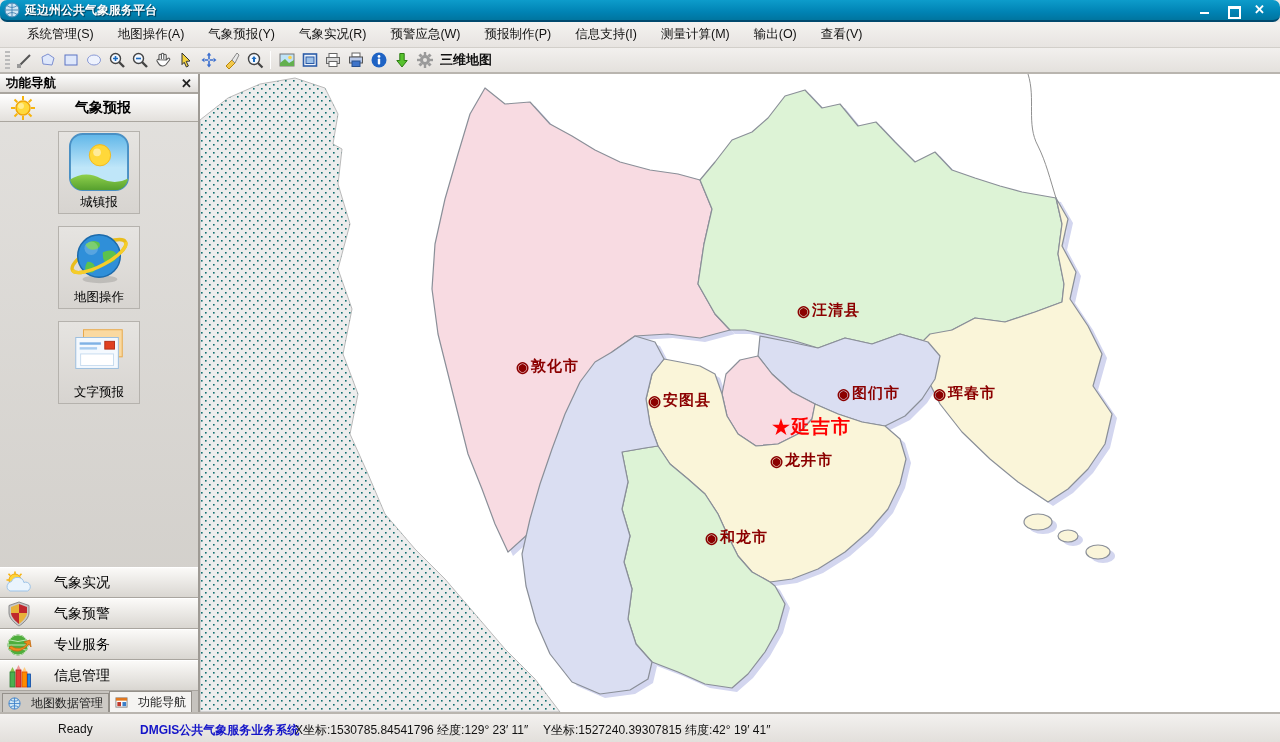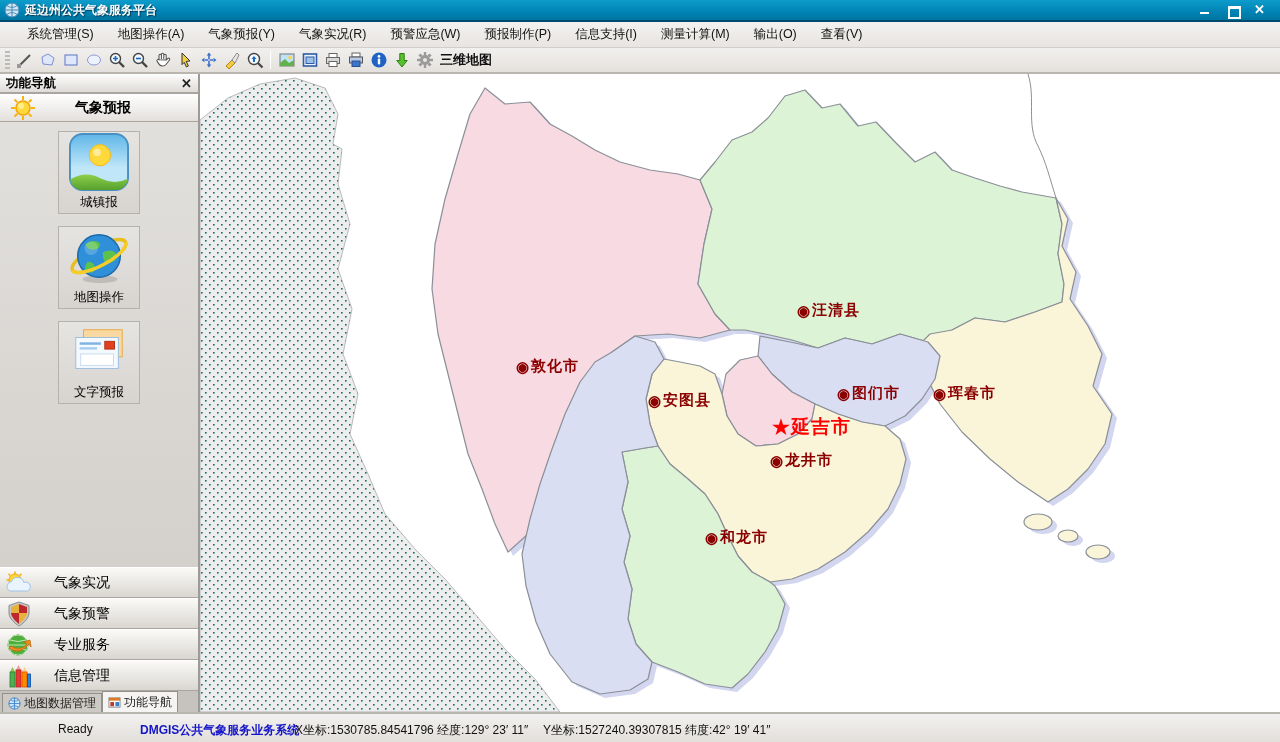--- a/index.html
+++ b/index.html
@@ -1,21 +1,21 @@
 <!DOCTYPE html>
 <html><head>
 <meta charset="utf-8">
 <style>
   * { margin:0; padding:0; box-sizing:border-box; }
   html,body { width:1280px; height:742px; overflow:hidden;
     font-family:"Liberation Sans", sans-serif; font-size:12px; background:#ece9e6; }
 
   
   .titlebar { height:22px; background:linear-gradient(#0d9ccb,#0083b4 60%,#00759f);
-    border-bottom:2px solid #00496e; display:flex; align-items:center; color:#fff; }
+    border-bottom:2px solid #00496e; display:flex; align-items:center; color:#fff;border-radius:7px; }
   .titlebar .app-icon { width:16px; height:16px; margin:0 5px 0 4px; }
   .titlebar .title { font-weight:bold; font-size:12px; text-shadow:1px 1px 1px #00354d; }
   .win-controls { margin-left:auto; display:flex; align-items:center; gap:14px; padding-right:12px; }
   .wc { width:14px; height:12px; position:relative; cursor:default; }
   .wc-min::after { content:""; position:absolute; left:2px; bottom:2px; width:9px; height:2px; background:#fff; }
   .wc-max::after { content:""; position:absolute; left:2px; top:2px; width:9px; height:8px;
     border:2px solid #fff; border-top-width:3px; }
   .wc-close { font-size:13px; font-weight:bold; color:#fff; line-height:12px; }
 
   
@@ -52,21 +52,21 @@
     margin-bottom:12px; padding-bottom:2px; }
   .big-btn .blabel { font-size:12.5px; margin-top:2px; }
   .sb-stack { display:flex; flex-direction:column; }
   .stack-item { height:31px; background:linear-gradient(#fbfaf8,#d9d6d1);
     border-top:1px solid #fff; border-bottom:1px solid #a9a59f;
     display:flex; align-items:center; }
   .stack-item .st-icon { width:38px; display:flex; justify-content:center; }
   .stack-item .st-label { font-weight:normal; font-size:14px; margin-left:16px; }
   .sb-tabs { height:21px; background:#c6c3be; border-top:1px solid #989era;
     display:flex; align-items:flex-end; padding-left:2px; }
-  .sb-tab { height:19px; display:flex; align-items:center; gap:3px; padding:0 5px;
+  .sb-tab { height:19px; display:flex; align-items:center; gap:10px; padding:0 5px;
     font-size:12px; color:#222; border:1px solid #94908a; border-bottom:none; background:#cdcac5; }
   .sb-tab.active { background:#f5f4f2; height:21px; font-weight:normal; }
 
   
   .map-wrap { position:relative; flex:1; background:#fff; overflow:hidden; }
   .map-label { position:absolute; font-weight:bold; font-size:15px; color:#8b0000;
     white-space:nowrap; display:flex; align-items:center; letter-spacing:1px; }
   .map-label .mk { margin-right:1px; font-size:15px; }
   .map-label.capital { color:#ff0000; font-size:19px; }
   .map-label.capital .mk { color:#ff0000; font-size:20px; margin-right:0; }

